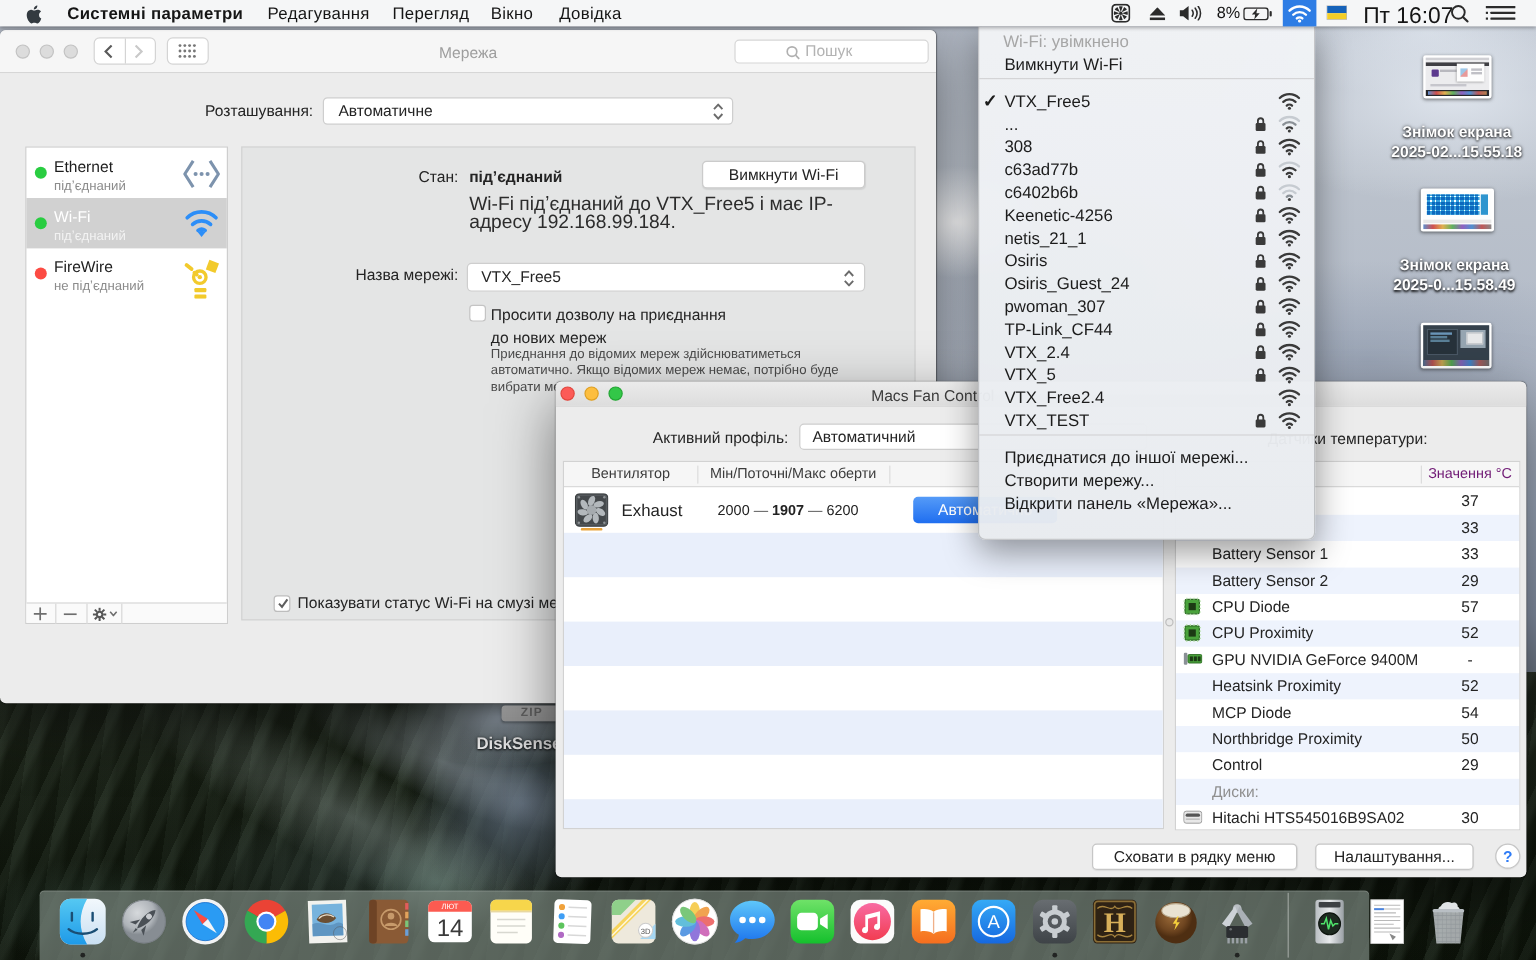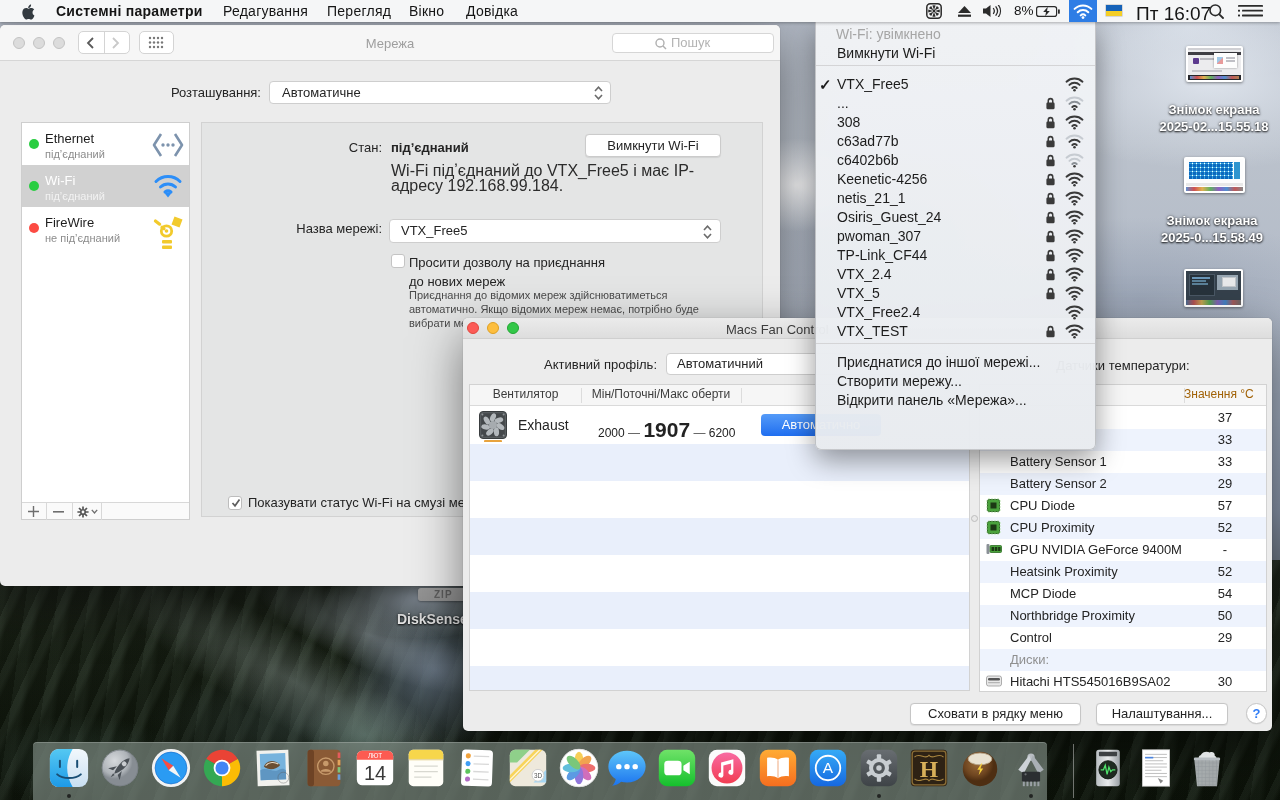--- a/index.html
+++ b/index.html
@@ -30,21 +30,21 @@
 }
 
 #menubar { position:absolute; left:0; top:0; width:1280px; height:22px; background:#f5f6f7; z-index:60; font-size:14px; letter-spacing:0.25px; color:#151515; box-shadow:0 1px 3px rgba(0,0,0,0.3); }
 #menubar .mi { position:absolute; top:2.5px; white-space:nowrap;text-align:right; }
 
 
 .win { position:absolute; border-radius:5px; background:#ececec; box-shadow:0 18px 50px rgba(0,0,0,0.5), 0 0 1px rgba(0,0,0,0.4); }
 .tl { position:absolute; width:12px; height:12px; border-radius:50%; }
 
 
-#dock { position:absolute; left:33px; top:742px; width:1014px; height:58px; background:rgba(118,130,122,0.72); border-radius:4px 4px 0 0; z-index:50; box-shadow:inset 0 1px 0 rgba(255,255,255,0.2); }
+#dock { position:absolute; left:33px; top:742px; width:1108px; height:58px; background:rgba(118,130,122,0.72); border-radius:4px 4px 0 0; z-index:50; box-shadow:inset 0 1px 0 rgba(255,255,255,0.2); }
 .dk { position:absolute; top:6px; width:40px; height:40px; }
 .dot { position:absolute; top:52px; width:4px; height:4px; border-radius:50%; background:rgba(20,20,20,0.8); }
 .trow { left:0; width:286px; height:22px; }
 .tn { position:absolute; left:30px; top:3px; }
 .tv { position:absolute; left:204px; top:3px; width:82px; text-align:center; }
 .ti { position:absolute; left:6px; top:3px; }
 
 .mr { position:relative; height:19px; line-height:19px; padding-left:21px; white-space:nowrap; }
 #wifimenu .mr:first-child { padding-top:3px; height:22px;padding-left:20px; }
 .msep { height:1px; background:#d4d4d6; margin:2px 0 9px 0; }
@@ -280,35 +280,35 @@
           </g>
           <g fill="#8e9396">
               <circle cx="3.4" cy="3.4" r="1"></circle>
               <circle cx="24.6" cy="3.4" r="1"></circle>
               <circle cx="3.4" cy="24.6" r="1"></circle>
               <circle cx="24.6" cy="24.6" r="1"></circle>
             </g>
           <rect x="5" y="29" width="18" height="2.4" rx="1" fill="#e8a33d"></rect>
         </svg>
         <div class="abs" style="left:48px;top:10px;font-size:14px">Exhaust</div>
-        <div class="abs" style="left:128px;top:11px;font-size:12px;color:#222">2000 <span style="color:#555">—</span> <b style="font-size:21px">1907</b> <span style="color:#555">—</span> 6200</div>
+        <div class="abs" style="left:128px;top:11px;font-size:12px;color:#222">2000 <span style="color:#555">—</span> <b style="font-size:12px">1907</b> <span style="color:#555">—</span> 6200</div>
         <div class="abs" style="left:291px;top:7px;width:120px;height:22px;border-radius:4px;background:linear-gradient(#559bf8,#1f6ef0);color:#fff;text-align:center;line-height:22px;font-size:13px">Автоматично</div>
       </div>
       <div class="abs" style="left:0;top:59px;width:499px;height:37px;background:#e9effb"></div>
       <div class="abs" style="left:0;top:133px;width:499px;height:37px;background:#e9effb"></div>
       <div class="abs" style="left:0;top:207px;width:499px;height:37px;background:#e9effb"></div>
       <div class="abs" style="left:0;top:281px;width:499px;height:24px;background:#e9effb"></div>
     </div>
 
     <div class="abs" style="left:508px;top:197px;width:7px;height:7px;border-radius:50%;background:#e8e8e8;border:1px solid #bdbdbd"></div>
 
     <div class="abs" style="left:516px;top:66px;width:288px;height:308px;background:#fff;border:1px solid #d2d2d2;font-size:13px">
       <div class="abs" style="left:0;top:0;width:286px;height:21px;background:#f6f6f6;border-bottom:1px solid #dadada">
         <div class="abs" style="left:204px;top:3px;width:1px;height:15px;background:#dcdcdc"></div>
-        <div class="abs" style="left:204px;top:2px;width:82px;font-size:12px;color:#a16207">Значення °C</div>
+        <div class="abs" style="left:204px;top:2px;width:82px;text-align:center;font-size:12px;color:#701a75">Значення °C</div>
       </div>
       <div class="abs trow" style="top:22px;background:#fff">
           <span class="tv">37</span>
         </div>
       <div class="abs trow" style="top:44px;background:#eef3fd">
           <span class="tv">33</span>
         </div>
       <div class="abs trow" style="top:66px;background:#fff">
           <span class="tn">Battery Sensor 1</span>
           <span class="tv">33</span>
@@ -744,20 +744,25 @@
     <div class="mr">Keenetic-4256<svg class="mlock" width="11" height="13" viewBox="0 0 11 13">
           <use href="#lkg"></use>
         </svg><svg class="mwifi" width="19" height="15" viewBox="0 0 19 15">
           <use href="#wfg"></use>
         </svg></div>
     <div class="mr">netis_21_1<svg class="mlock" width="11" height="13" viewBox="0 0 11 13">
           <use href="#lkg"></use>
         </svg><svg class="mwifi" width="19" height="15" viewBox="0 0 19 15">
           <use href="#wfg"></use>
         </svg></div>
+    <div class="mr">Osiris<svg class="mlock" width="11" height="13" viewBox="0 0 11 13">
+          <use href="#lkg"></use>
+        </svg><svg class="mwifi" width="19" height="15" viewBox="0 0 19 15">
+          <use href="#wfg"></use>
+        </svg></div>
     <div class="mr">Osiris_Guest_24<svg class="mlock" width="11" height="13" viewBox="0 0 11 13">
           <use href="#lkg"></use>
         </svg><svg class="mwifi" width="19" height="15" viewBox="0 0 19 15">
           <use href="#wfg"></use>
         </svg></div>
     <div class="mr">pwoman_307<svg class="mlock" width="11" height="13" viewBox="0 0 11 13">
           <use href="#lkg"></use>
         </svg><svg class="mwifi" width="19" height="15" viewBox="0 0 19 15">
           <use href="#wfg"></use>
         </svg></div>

